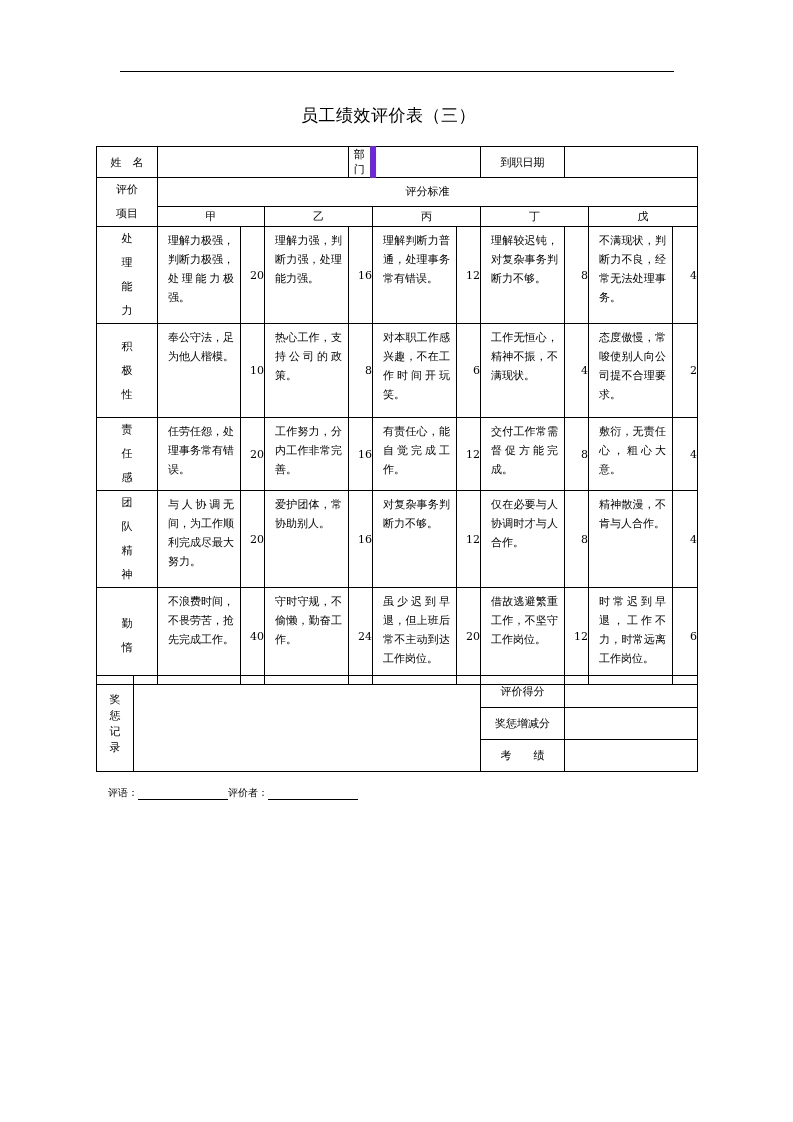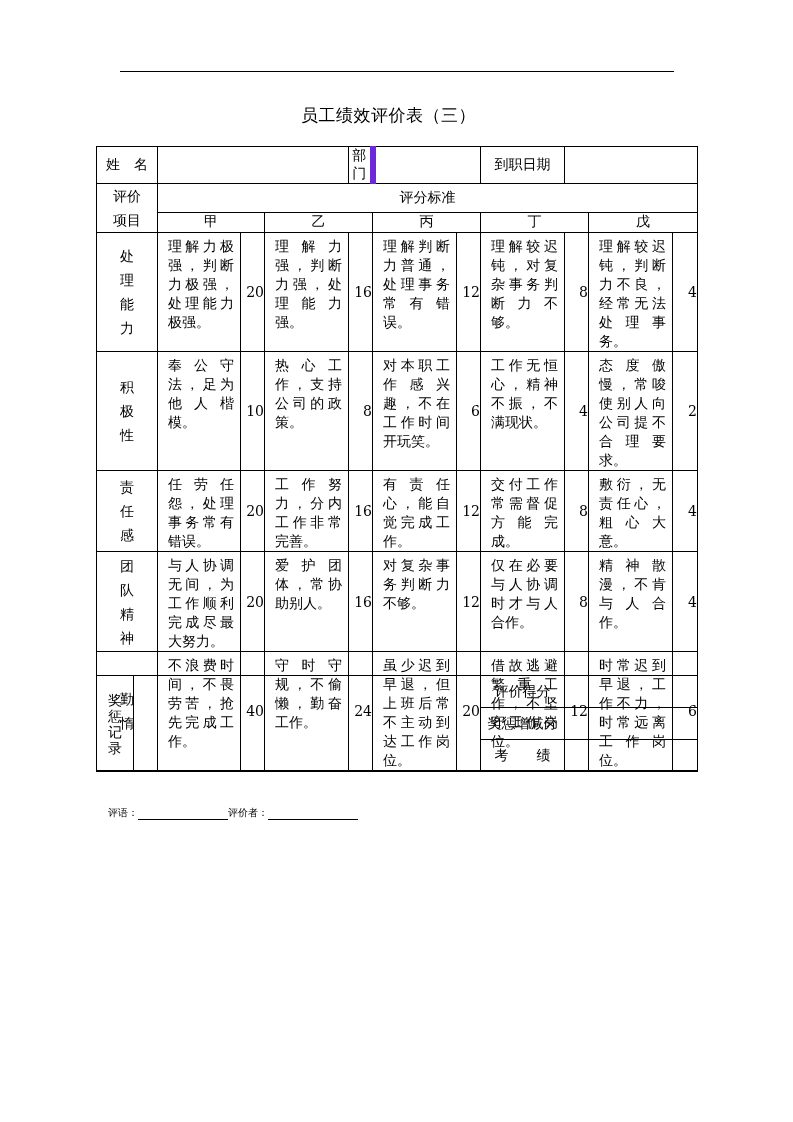--- a/index.html
+++ b/index.html
@@ -1,25 +1,25 @@
 <!DOCTYPE html>
 <html><head>
 <meta charset="utf-8">
 <style>
   html, body { margin: 0; padding: 0; background: #ffffff; }
   body { width: 793px; height: 1122px; position: relative; font-family: "DejaVu Serif", "Liberation Serif", serif; color: #000; }
   .top-rule { position: absolute; left: 120px; top: 71px; width: 554px; height: 0; border-top: 1px solid #000; }
   .title { position: absolute; left: 0; width: 777px; top: 104px; text-align: center; font-family: "DejaVu Sans", "Liberation Sans", sans-serif; font-size: 17px; letter-spacing: 0.5px; }
-  table.form { position: absolute; left: 96px; top: 146px; border-collapse: collapse; table-layout: fixed; width: 601px; font-size: 14px; }
+  table.form { position: absolute; left: 96px; top: 146px; border-collapse: collapse; table-layout: fixed; width: 601px; font-size: 11px; }
   table.form td { border: 1px solid #000; padding: 0; vertical-align: middle; }
   .c { text-align: center; }
   .label-v { text-align: center; line-height: 24px; }
   .desc { vertical-align: top !important; padding: 4px 6px 0 10px !important; line-height: 19px; text-align: justify; word-break: break-all; }
   .score { text-align: right; }
-  .footer { position: absolute; left: 108px; top: 786px; font-size: 10px; display: flex; align-items: flex-end; margin-top: 20px; }
+  .footer { position: absolute; left: 108px; top: 786px; font-size: 10px; display: flex; align-items: flex-end; }
   .blank { display: inline-block; border-bottom: 1px solid #000; height: 10px; }
 </style>
 </head>
 <body>
 
 <div class="top-rule"></div>
 <div class="title">员工绩效评价表（三）</div>
 
 <table class="form">
   <colgroup>
@@ -69,21 +69,21 @@
       <div>力</div>
     </td>
     <td class="desc">理解力极强，判断力极强，处理能力极强。</td>
     <td class="score">20</td>
     <td class="desc">理解力强，判断力强，处理能力强。</td>
     <td class="score">16</td>
     <td class="desc">理解判断力普通，处理事务常有错误。</td>
     <td class="score">12</td>
     <td class="desc">理解较迟钝，对复杂事务判断力不够。</td>
     <td class="score">8</td>
-    <td class="desc">理解较迟钝，判断力不良，经常无法处理事务。</td>
+    <td class="desc">不满现状，判断力不良，经常无法处理事务。</td>
     <td class="score">4</td>
   </tr>
 
   <tr style="height:94px">
     <td class="label-v">
       <div>积</div>
       <div>极</div>
       <div>性</div>
     </td>
     <td class="desc">奉公守法，足为他人楷模。</td>

